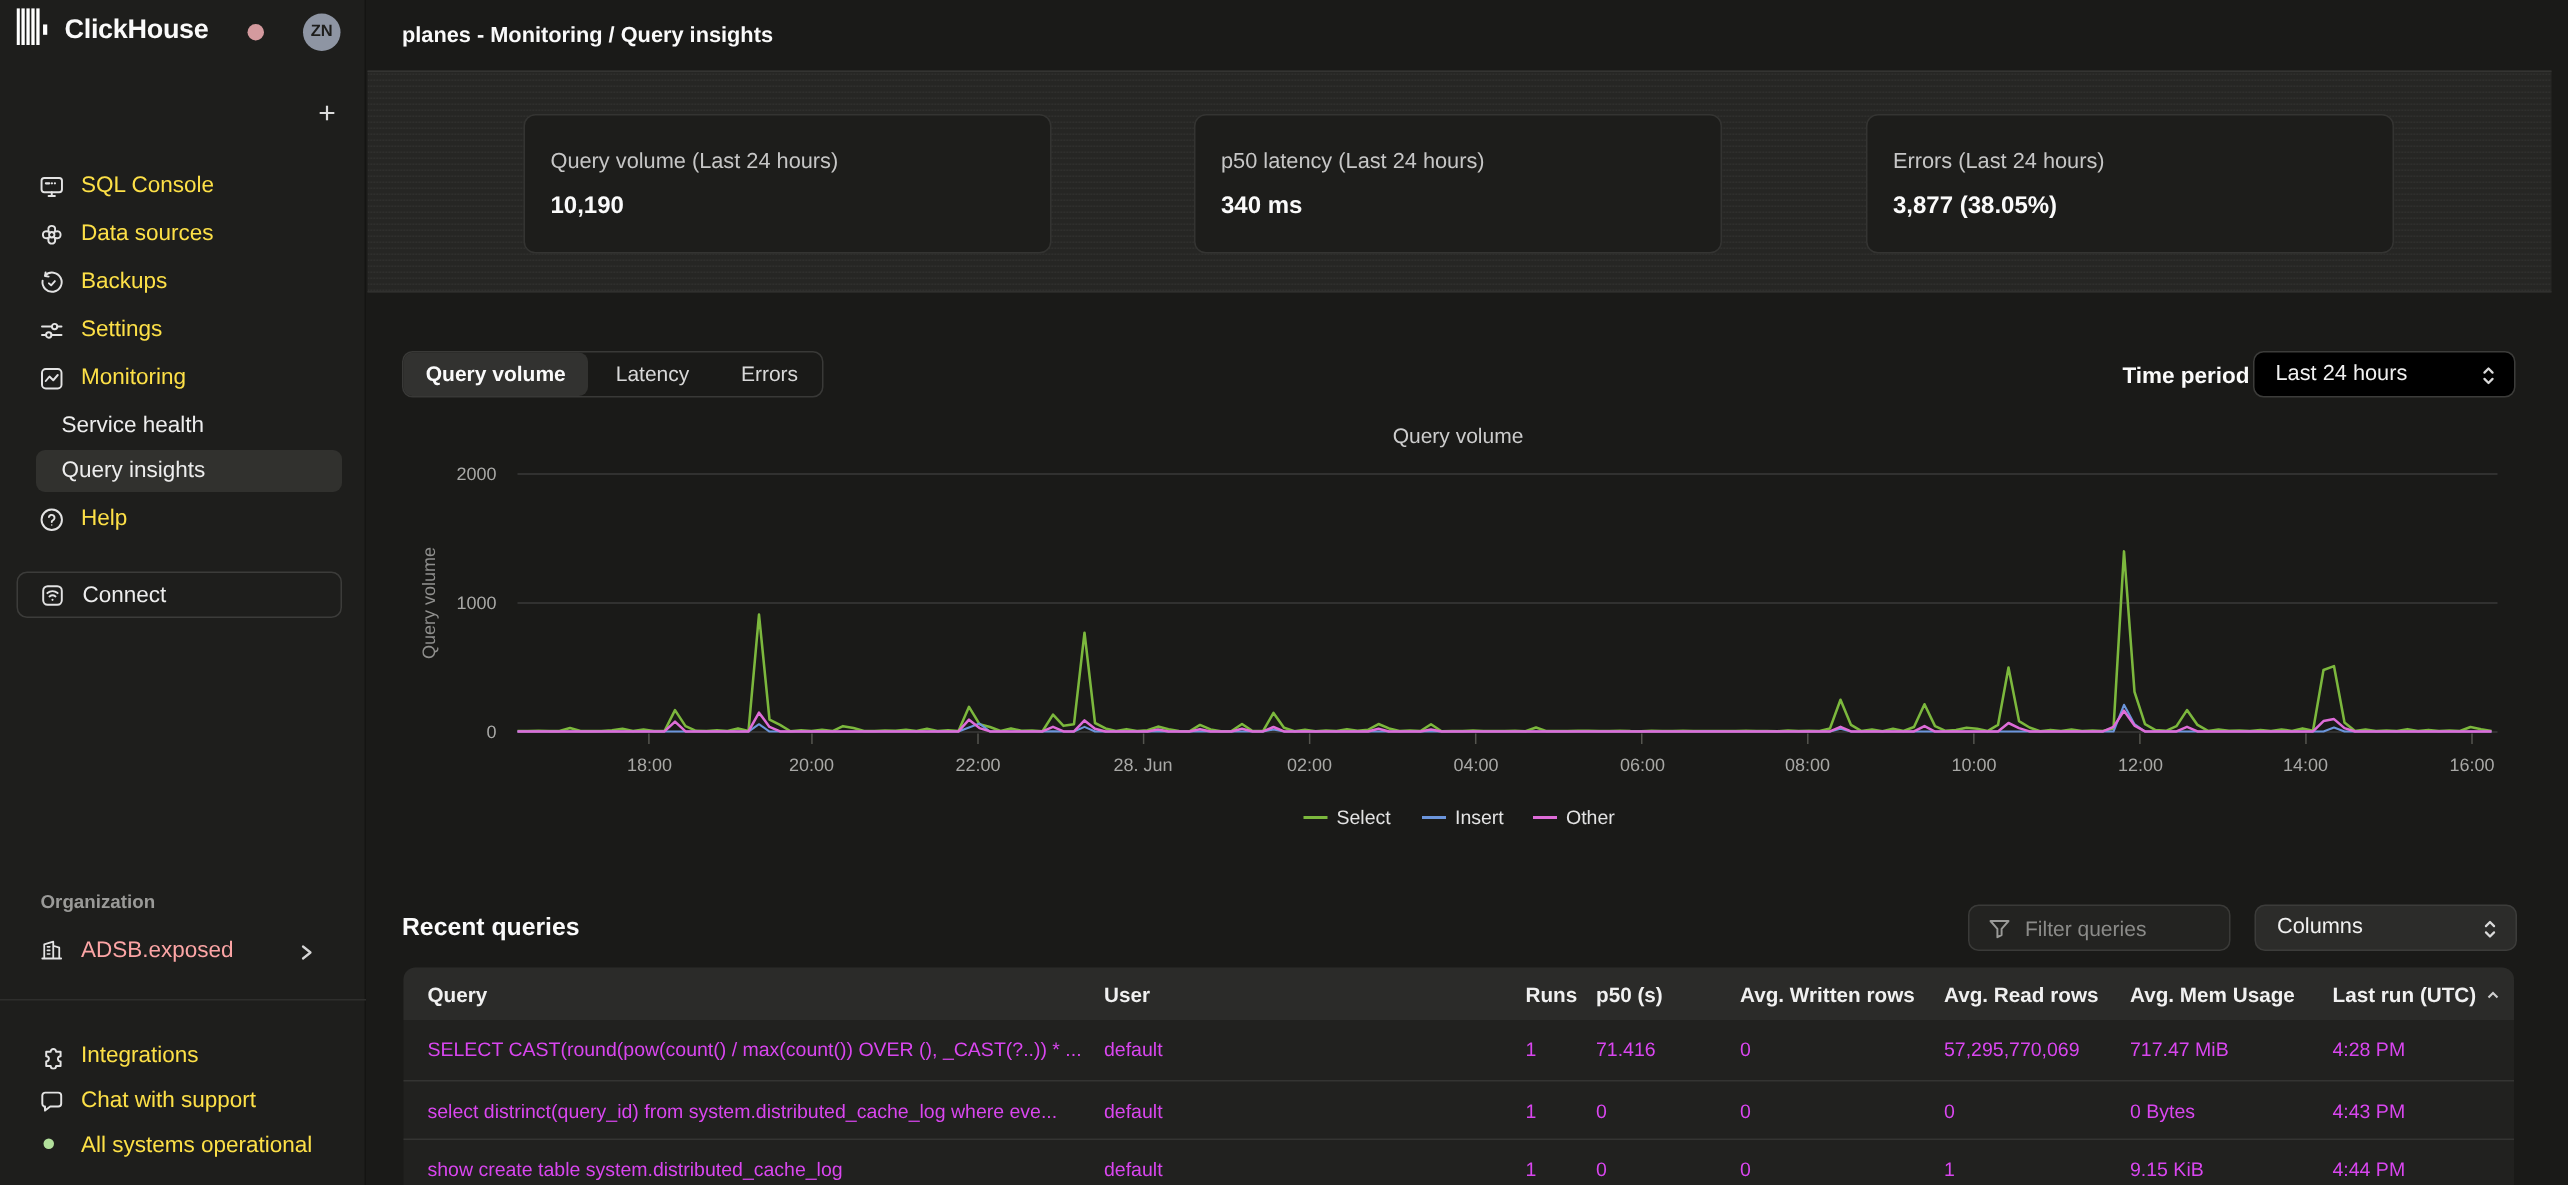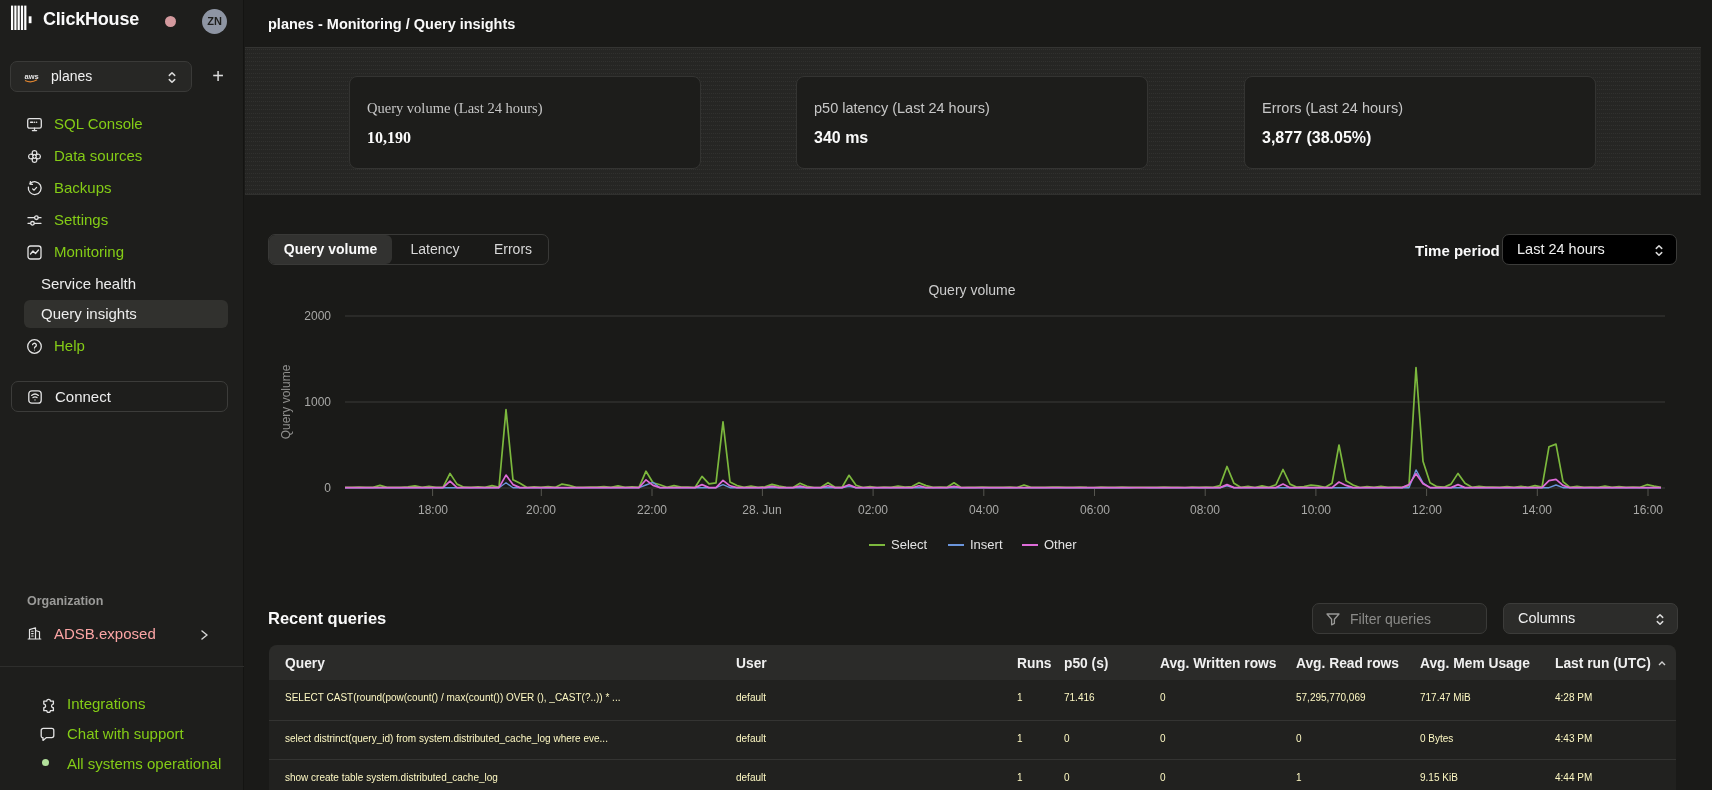--- a/index.html
+++ b/index.html
@@ -11,58 +11,58 @@
 .logo-row { position:absolute; left:0; top:0; width:244px; height:44px; }
 .logo-txt { position:absolute; left:43px; top:9px; font-size:18px; font-weight:600; color:#fafafa; letter-spacing:-0.2px; }
 .dot-pink { position:absolute; left:165px; top:16px; width:11px; height:11px; border-radius:50%; background:#d49a9e; }
 .avatar { position:absolute; left:202px; top:9px; width:25px; height:25px; border-radius:50%; background:#8e95a3; color:#1e1e1c; font-size:11px; font-weight:bold; text-align:center; line-height:25px; }
 .svc-select { position:absolute; left:10px; top:61px; width:182px; height:31px; background:#272725; border:1px solid #3a3a38; border-radius:7px; }
 .svc-select .txt { position:absolute; left:40px; top:6px; font-size:14px; color:#f0f0f0; }
 .plus { position:absolute; left:206px; top:63px; width:24px; height:26px; color:#dcdcdc; font-size:20px; font-weight:300; text-align:center; line-height:26px; }
 .menu { position:absolute; left:0; top:108px; width:244px; }
 .mi { position:relative; height:32px; }
 .mi .ic { position:absolute; left:26px; top:8px; width:16px; height:16px; color:#e3e3e3; }
-.mi .lb { position:absolute; left:54px; top:7px; font-size:15px; color:#84cc16; }
+.mi .lb { position:absolute; left:54px; top:7px; font-size:15px; color:#fde047; }
 .mi .lb2 { position:absolute; left:41px; top:7px; font-size:15px; color:#ededed; }
 .mi.active { background:#31312e; border-radius:6px; margin:0 16px 0 24px; height:28px; }
 .connect-btn { position:absolute; left:11px; top:381px; width:217px; height:31px; border:1px solid #3c3c3a; border-radius:7px; }
 .org-label { position:absolute; left:27px; top:594px; font-size:12.5px; font-weight:bold; color:#9a9a98; }
 .org-row { position:absolute; left:0; top:622px; width:244px; height:26px; }
 .divider { position:absolute; left:0px; top:666px; width:244px; border-top:1px solid #2e2e2c; }
-.bot-menu { position:absolute; left:0; top:688px; width:244px;margin-left:13px; }
+.bot-menu { position:absolute; left:0; top:688px; width:244px; }
 .bot-menu .mi { height:30px; }
 .gdot { position:absolute; left:29px; top:11px; width:7px; height:7px; border-radius:50%; background:#b2e09b; }
 
 
 #main { position:absolute; left:245px; top:0; width:1467px; height:648px; }
 #titlebar { position:absolute; left:0; top:0; width:1467px; height:47px; background:#1a1a18; }
 #titlebar .t { position:absolute; left:23px; top:16px; font-size:14.5px; font-weight:bold; color:#fafafa; }
 #statband { position:absolute; left:0; top:47px; width:1456px; height:148px; background:#262624; border-top:1px solid #343432; border-bottom:1px solid #30302e; }
 .card { position:absolute; top:28px; width:352px; height:93px; background:#1d1d1b; border:1px solid #343432; border-radius:8px; }
 .card .lb { position:absolute; left:17px; top:23px; font-size:14.5px; color:#c6c6c6; }
 .card .v { position:absolute; left:17px; top:52px; font-size:16px; font-weight:bold; color:#fafafa; }
-#card1 { left:104px;font-family:Liberation Serif, serif; } #card2 { left:551px; } #card3 { left:999px; }
+#card1 { left:104px; } #card2 { left:551px; } #card3 { left:999px; }
 .tabwrap { position:absolute; left:23px; top:234px; width:281px; height:31px; border:1px solid #393937; border-radius:7px; background:transparent; }
 .tab-active { position:absolute; left:0px; top:0px; width:123px; height:29px; background:#323230; border-radius:6px; color:#fafafa; font-size:14px; font-weight:bold; text-align:center; line-height:29px; }
 .tab { position:absolute; top:0; height:29px; color:#d8d8d8; font-size:14px; text-align:center; line-height:29px; }
 .tp-label { position:absolute; left:1170px; top:242px; font-size:15px; font-weight:bold; color:#fafafa; }
 .tp-select { position:absolute; left:1257px; top:234px; width:175px; height:31px; background:#000000; border:1px solid #3c3c3a; border-radius:7px; }
 .tp-select .txt { position:absolute; left:14px; top:6px; font-size:14.5px; color:#f0f0f0; }
 
 
 #rq-title { position:absolute; left:23px; top:609px; font-size:16.5px; font-weight:bold; color:#fafafa;text-align:right; }
 #filter { position:absolute; left:1067px; top:603px; width:175px; height:31px; background:#232321; border:1px solid #3a3a38; border-radius:7px; }
 #filter .ph { position:absolute; left:37px; top:7px; font-size:14px; color:#8b8b89; }
 #columns { position:absolute; left:1258px; top:603px; width:175px; height:31px; background:#2c2c2a; border:1px solid #3c3c3a; border-radius:7px; }
 #columns .txt { position:absolute; left:14px; top:6px; font-size:14.5px; color:#f0f0f0; }
 #table { position:absolute; left:24px; top:645px; width:1407px; height:145px; background:#21211f; border-radius:8px 8px 0 0; }
 .thead { position:absolute; left:0; top:0; width:1407px; height:35px; background:#2b2b29; border-radius:8px 8px 0 0; }
 .th { position:absolute; top:11px; font-size:13.8px; font-weight:bold; color:#f0f0f0; }
 .trow { position:absolute; left:0; width:1407px; height:40px; border-bottom:1px solid #343432; }
-.td { position:absolute; top:12px; font-size:10px; color:#fef9c3; white-space:nowrap; }
+.td { position:absolute; top:12px; font-size:13px; color:#d946ef; white-space:nowrap; }
 .c0{left:16px;} .c1{left:467px;} .c2{left:700px;padding-left:48px;} .c3{left:795px;} .c4{left:891px;} .c5{left:1027px;} .c6{left:1151px;} .c7{left:1286px;}
 </style>
 </head>
 <body>
 
 <div id="main">
   <div id="titlebar">
       <div class="t">planes - Monitoring / Query insights</div>
     </div>
   <div id="statband">
@@ -214,30 +214,20 @@
           <rect x="6.6" y="0.6" width="2.2" height="24.4"></rect>
           <rect x="9.9" y="0.6" width="2.2" height="24.4"></rect>
           <rect x="13.2" y="0.6" width="2.2" height="24.4"></rect>
           <rect x="17.7" y="11.3" width="2.8" height="6.9"></rect>
         </g>
     </svg>
     <div class="logo-txt">ClickHouse</div>
     <div class="dot-pink"></div>
     <div class="avatar">ZN</div>
   </div>
-  <div class="svc-select">
-    <svg style="position:absolute;left:13px;top:9px;" width="15" height="13" viewBox="0 0 15 13">
-      <text x="0.5" y="7.5" font-size="7.5" font-weight="bold" fill="#e2e2e2" font-family="Liberation Sans">aws</text>
-      <path d="M1 9.5 Q7 12.5 13 8.8" stroke="#df8531" stroke-width="1.2" fill="none"></path>
-    </svg>
-    <div class="txt">planes</div>
-    <svg style="position:absolute;right:12px;top:8px;" width="14" height="15" viewBox="0 0 14 15">
-        <path d="M4.3 5.4 L7 2.7 L9.7 5.4 M4.3 9.6 L7 12.3 L9.7 9.6" stroke="#dadada" stroke-width="1.5" fill="none" stroke-linecap="round" stroke-linejoin="round"></path>
-      </svg>
-  </div>
   <div class="plus">+</div>
 
   <div class="menu">
     <div class="mi">
         <span class="ic"><svg width="17" height="17" viewBox="0 0 17 17" fill="none" stroke="#e3e3e3" stroke-width="1.3" stroke-linecap="round" stroke-linejoin="round">
             <rect x="1.7" y="2.6" width="13.6" height="9.6" rx="1.8"></rect>
             <path d="M4.6 6.2 h2.2 M8.6 6.2 h0.01 M10.6 6.2 h0.01" stroke-width="1.5"></path>
             <path d="M8.5 12.2 v1.6 M6.4 14.6 h4.2"></path>
           </svg></span>
         <span class="lb">SQL Console</span>

